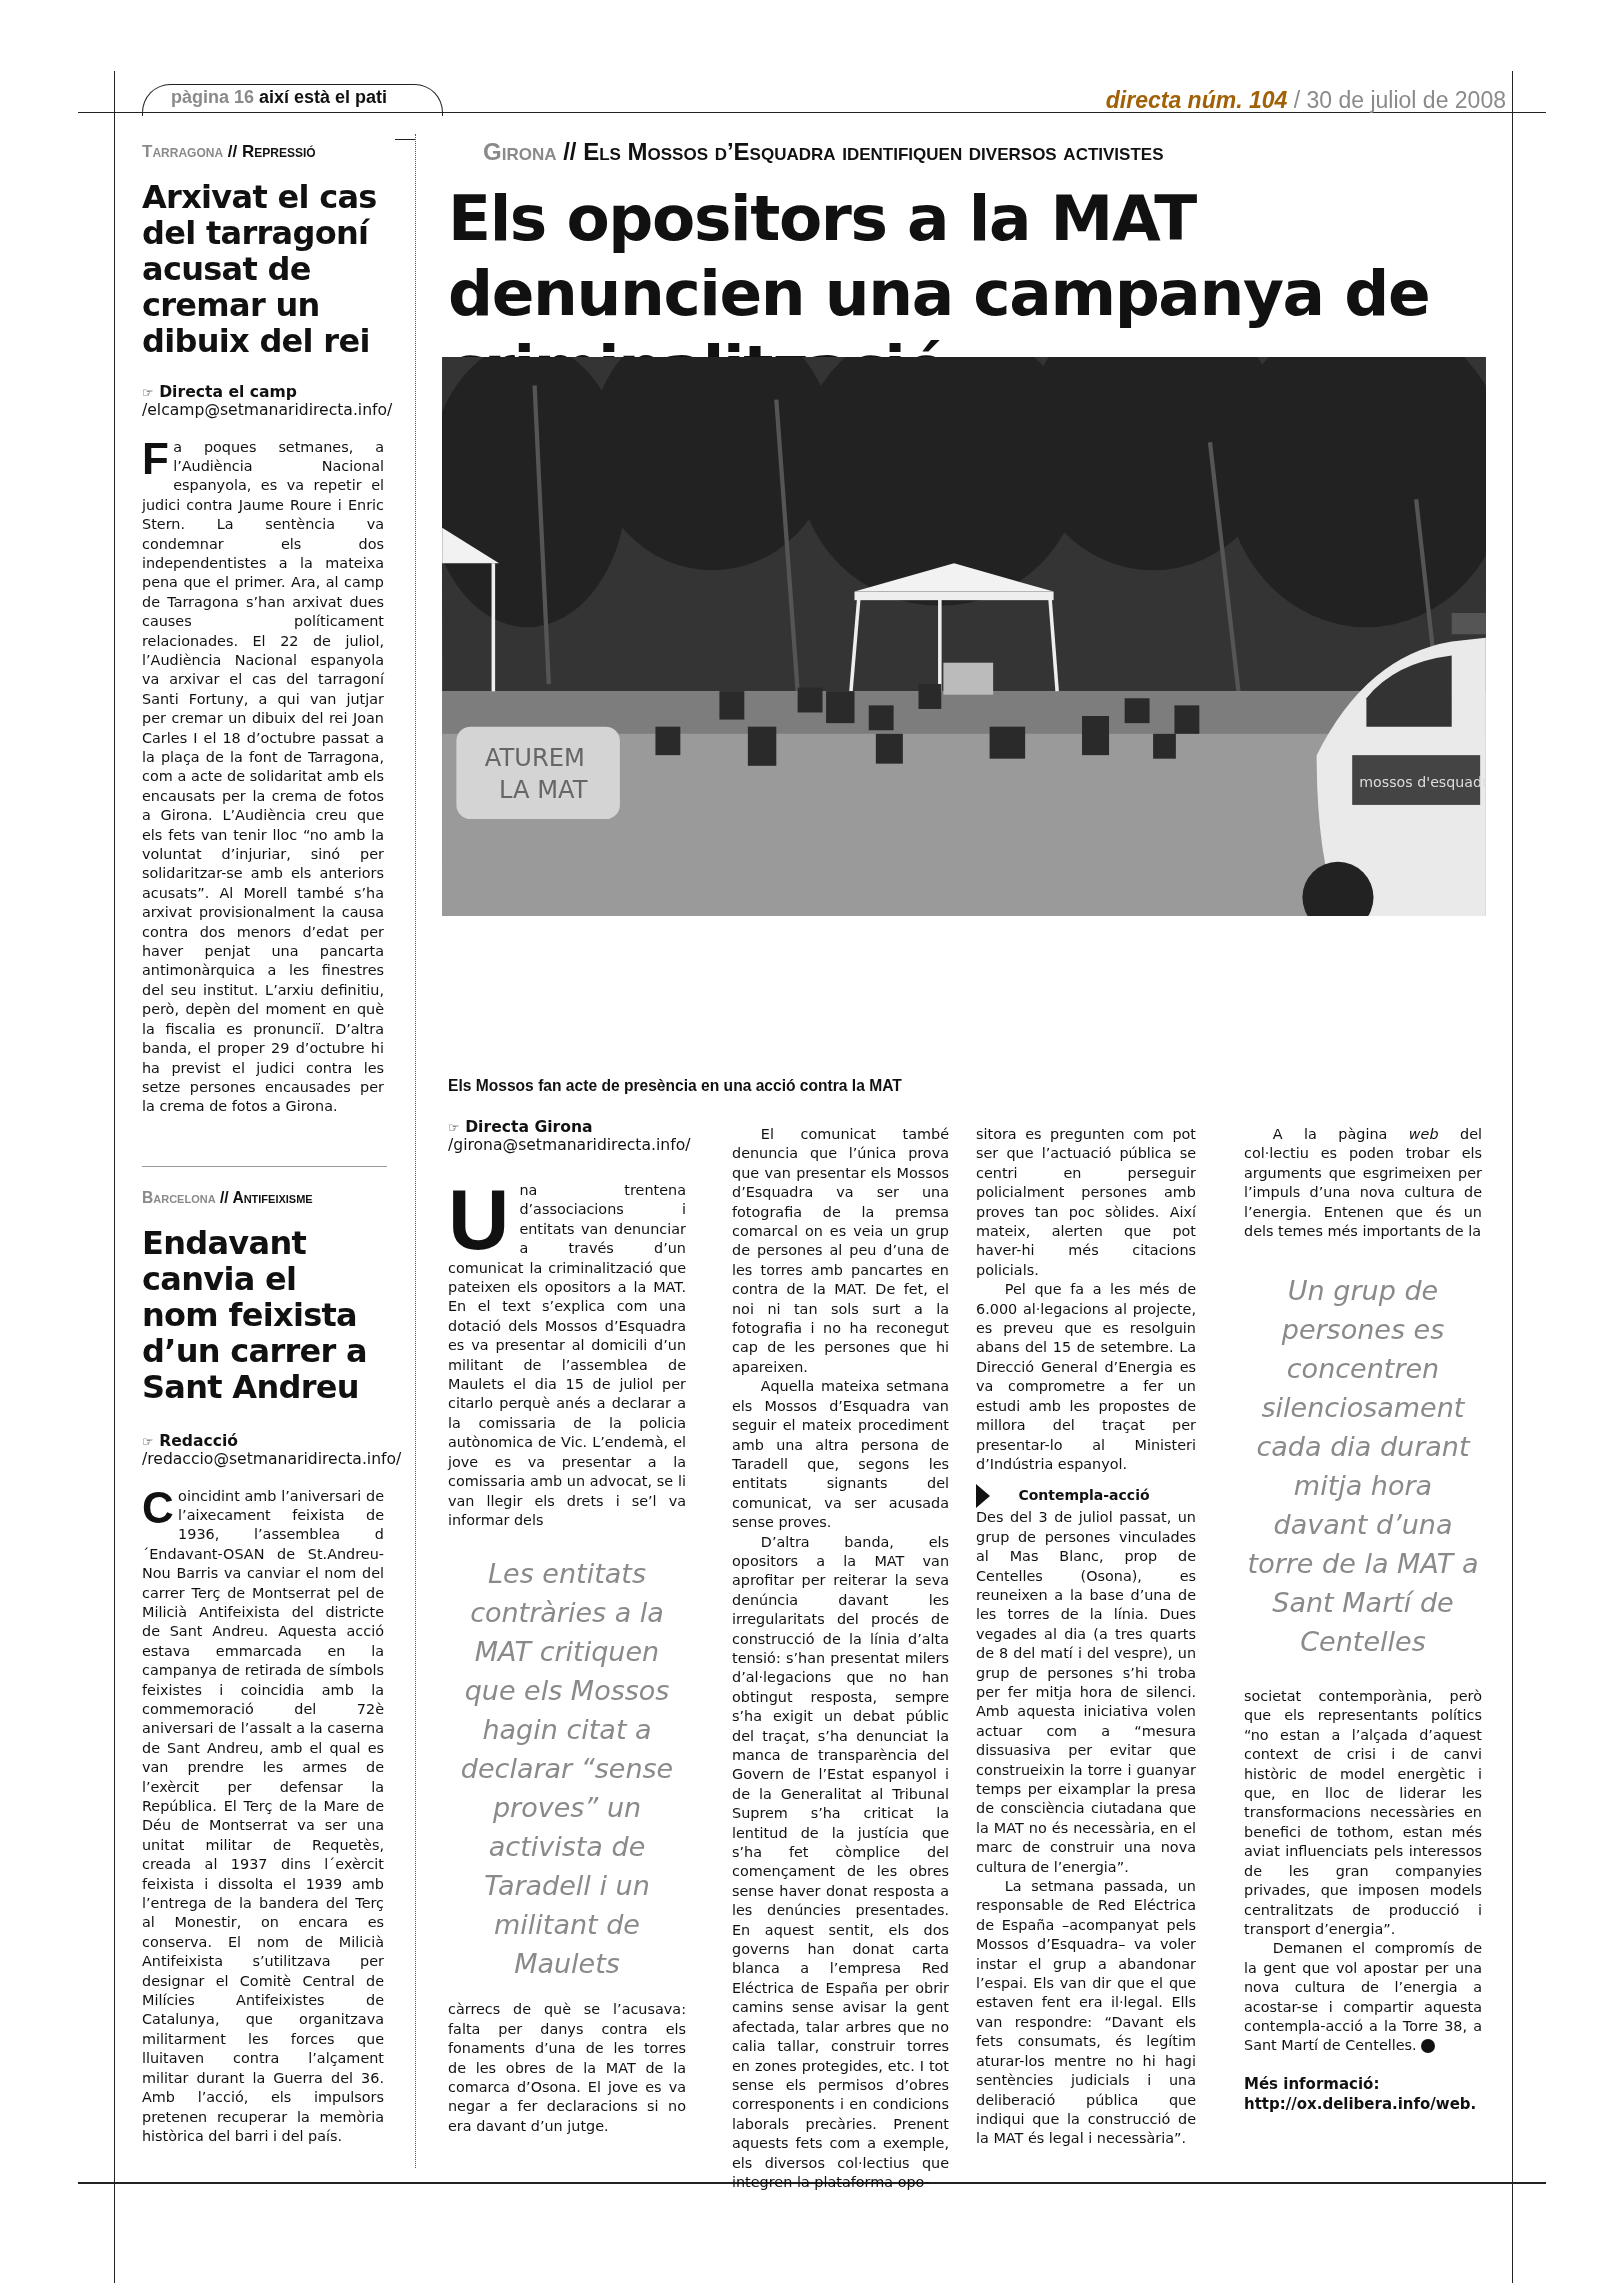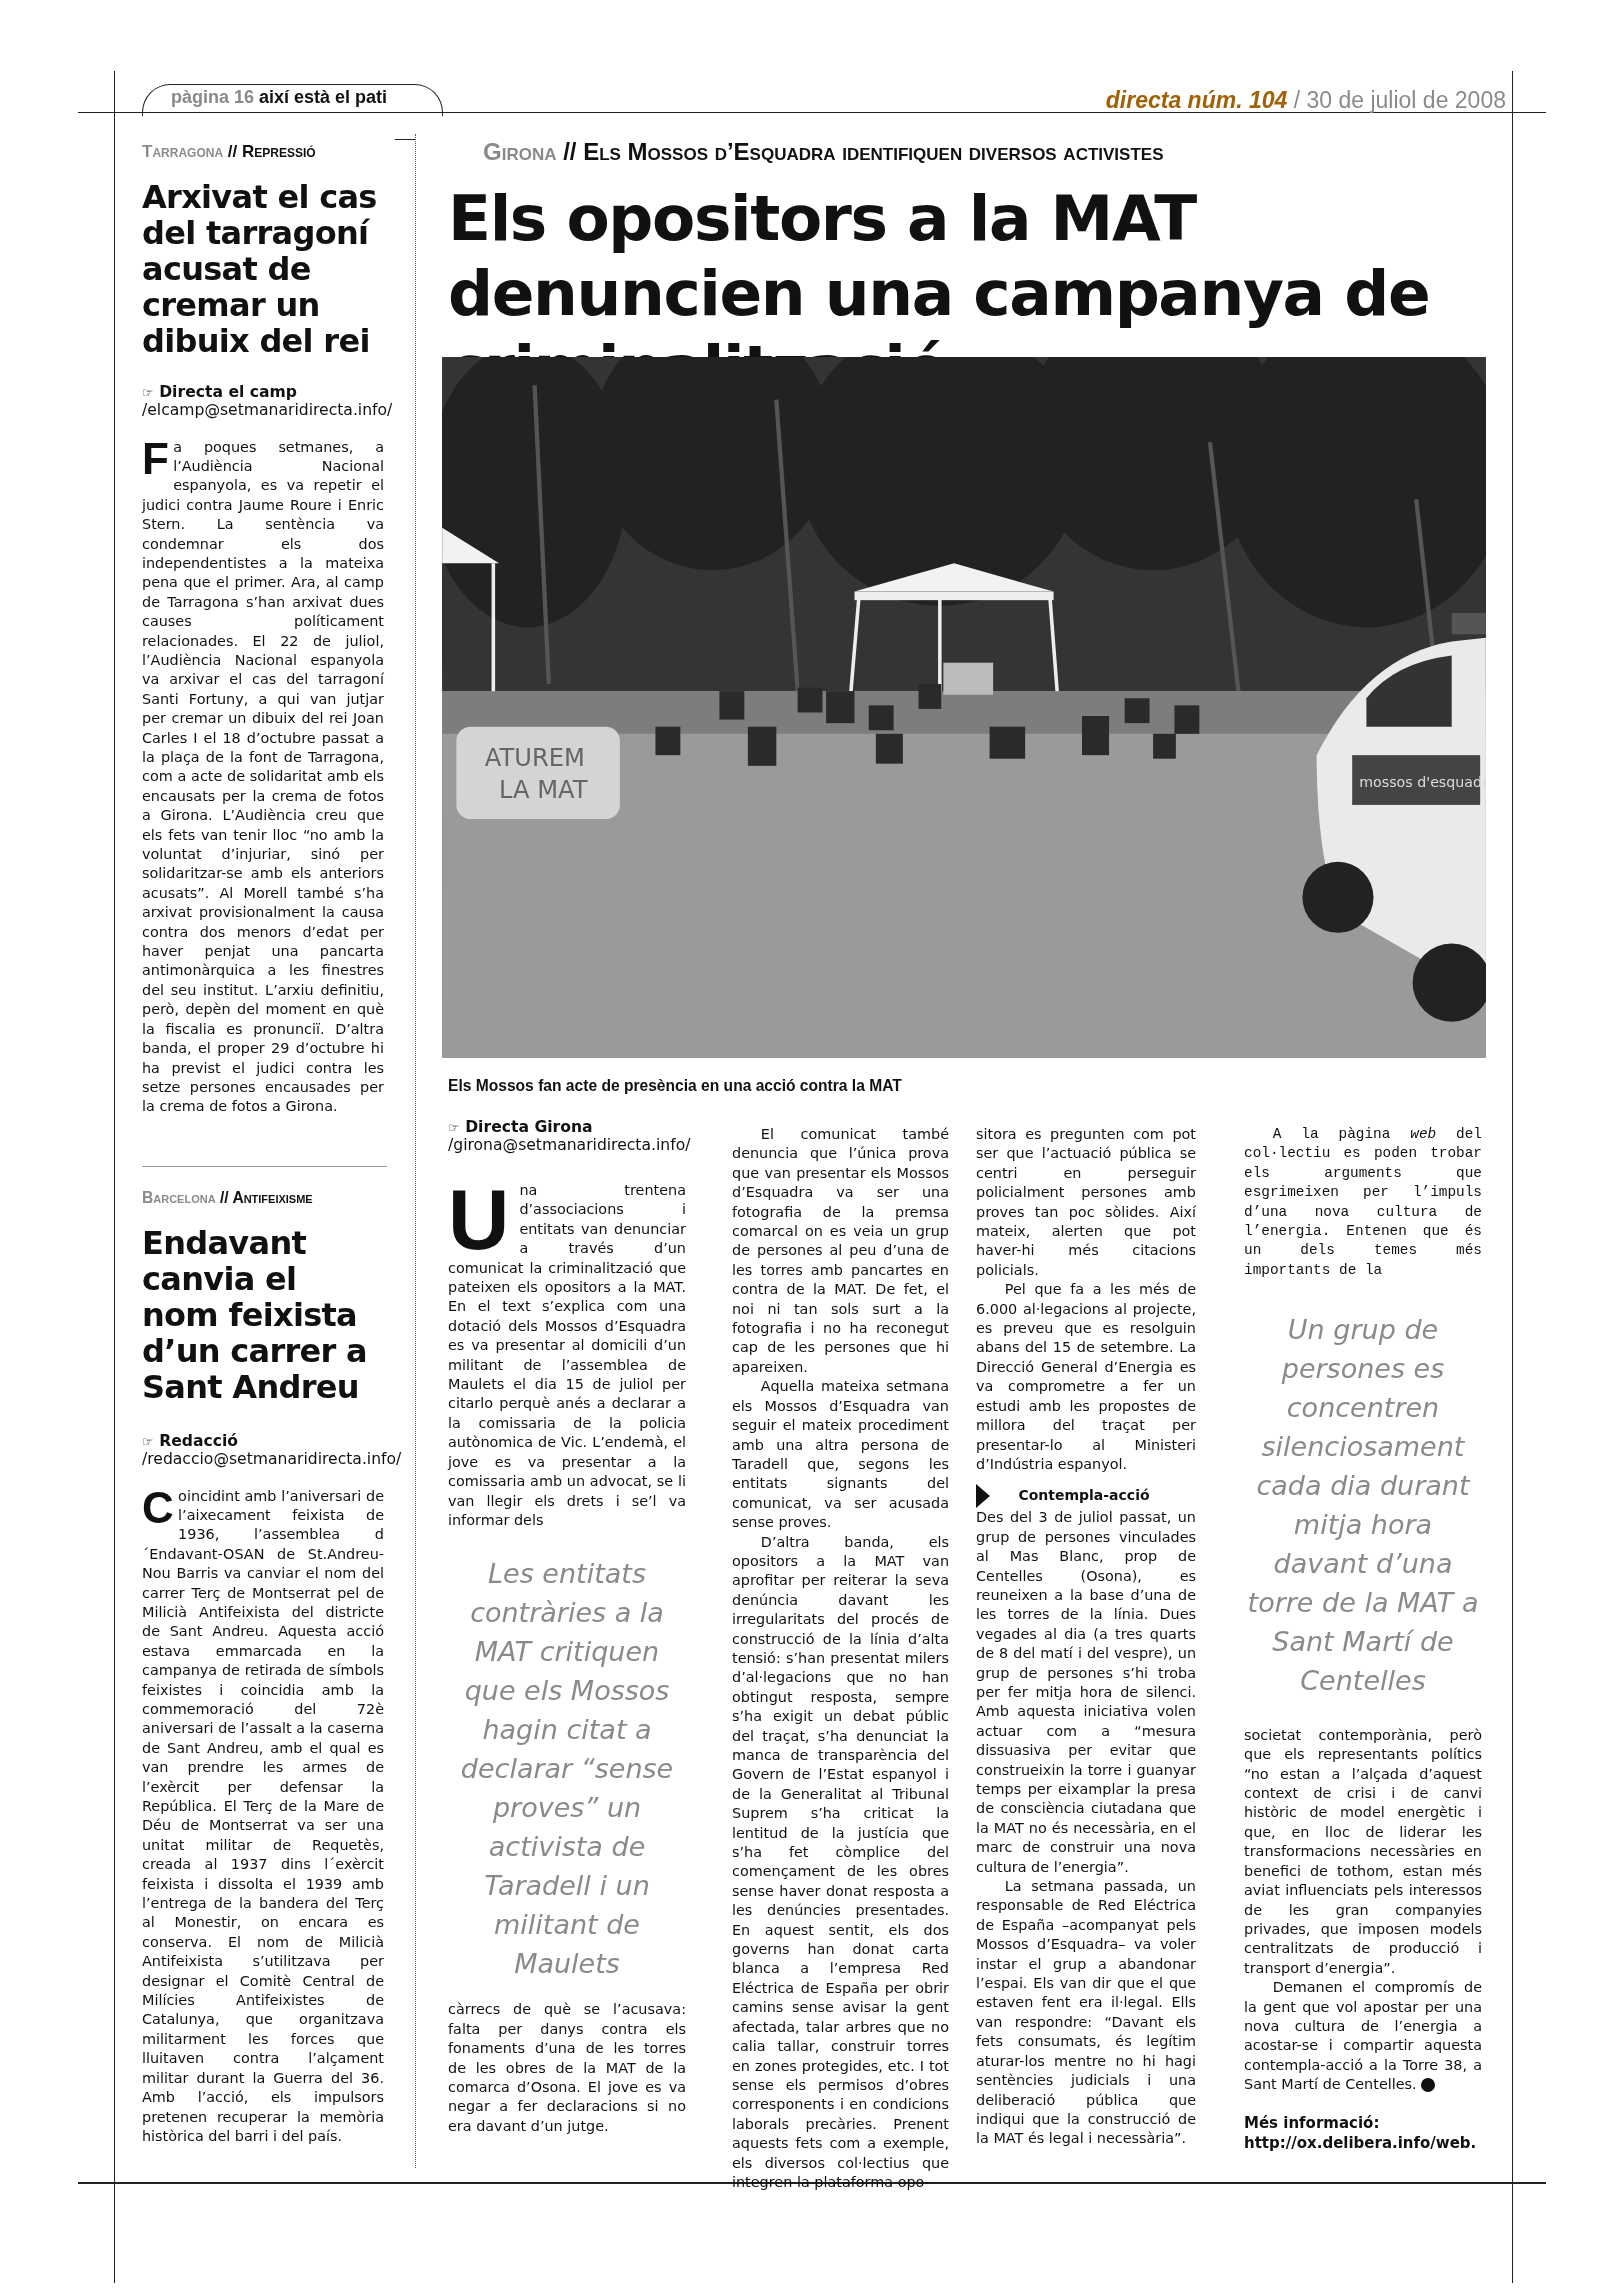--- a/index.html
+++ b/index.html
@@ -25,21 +25,21 @@
   .byline-name { font-weight:bold; font-size:15.6px; margin-top:0; }
   .byline-mail { font-size:15.6px; }
   .body-text { font-family:"DejaVu Sans", sans-serif; font-size:14.4px; line-height:19.4px; text-align:justify; hyphens:auto; }
   .body-text p { margin:0; }
   .body-text p.ind { text-indent:2em; }
   .dropcap { float:left; font-weight:bold; font-size:44px; line-height:38px; margin:2.8px 4.3px 0 0; font-family:"Liberation Sans", sans-serif; }
   .dropcap-big { float:left; font-weight:bold; font-size:85px; line-height:71px; margin:2.8px 10px 0 0; font-family:"Liberation Sans", sans-serif; }
   .dotted-sep { position:absolute; width:0; border-left:1.4px dotted #555; }
   
   .main-head { position:absolute; left:448px; top:181px; width:1052px; font-family:"DejaVu Sans", sans-serif; font-weight:bold; font-size:63px; line-height:75px; letter-spacing:-1.4px; }
-  .photo { position:absolute; left:442px; top:357px; width:1044px; height:701px; overflow:hidden;
+  .photo { position:absolute; left:442px; top:357px; width:1044px; height:559px; overflow:hidden;
      background:
       linear-gradient(180deg, #5a5a5a 0%, #3a3a3a 25%, #2b2b2b 42%, #6a6a6a 48%, #9a9a9a 55%, #8c8c8c 70%, #a4a4a4 100%); }
   .caption { position:absolute; left:448px; top:1077px; font-weight:bold; font-size:15.6px; font-family:"Liberation Sans", sans-serif; }
   .col { position:absolute; }
   .pull { font-family:"DejaVu Sans", sans-serif; font-style:italic; color:#8a8a8a; text-align:center; font-size:27px; line-height:39px; }
   .subhead { font-weight:bold; font-size:14px; }
   .tri { display:inline-block; width:0; height:0; border-top:12.8px solid transparent; border-bottom:12.8px solid transparent; border-left:14.2px solid #111; vertical-align:middle; margin-right:28.4px; }
   .more { font-weight:bold; font-size:15px; line-height:20px; }
   .icon-hand { font-size:12.8px; margin-right:5.7px; }
 </style>
@@ -200,21 +200,21 @@
   <p class="ind">Pel que fa a les més de 6.000 al·legacions al projecte, es preveu que es resolguin abans del 15 de setembre. La Direcció General d’Energia es va comprometre a fer un estudi amb les propostes de millora del traçat per presentar-lo al Ministeri d’Indústria espanyol.</p>
   <div style="height:10px;"></div>
   <div class="subhead">
     <span class="tri"></span><span>Contempla-acció</span>
   </div>
   <p>Des del 3 de juliol passat, un grup de persones vinculades al Mas Blanc, prop de Centelles (Osona), es reuneixen a la base d’una de les torres de la línia. Dues vegades al dia (a tres quarts de 8 del matí i del vespre), un grup de persones s’hi troba per fer mitja hora de silenci. Amb aquesta iniciativa volen actuar com a “mesura dissuasiva per evitar que construeixin la torre i guanyar temps per eixamplar la presa de consciència ciutadana que la MAT no és necessària, en el marc de construir una nova cultura de l’energia”.</p>
   <p class="ind">La setmana passada, un responsable de Red Eléctrica de España –acompanyat pels Mossos d’Esquadra– va voler instar el grup a abandonar l’espai. Els van dir que el que estaven fent era il·legal. Ells van respondre: “Davant els fets consumats, és legítim aturar-los mentre no hi hagi sentències judicials i una deliberació pública que indiqui que la construcció de la MAT és legal i necessària”.</p>
 </div>
 
 <div class="col" style="left:1244px; top:1125px; width:238px;">
-  <div class="body-text" style="text-indent:2em;font-family:Liberation Mono, monospace;">
+  <div class="body-text" style="text-indent:2em;">
     <span>A la pàgina </span><em>web</em><span> del col·lectiu es poden trobar els arguments que esgrimeixen per l’impuls d’una nova cultura de l’energia. Entenen que és un dels temes més importants de la</span>
   </div>
   <div class="pull" style="margin:30px 0 25.6px 0;">Un grup de persones es concentren silenciosament cada dia durant mitja hora davant d’una torre de la MAT a Sant Martí de Centelles</div>
   <div class="body-text">
     <p>societat contemporània, però que els representants polítics “no estan a l’alçada d’aquest context de crisi i de canvi històric de model energètic i que, en lloc de liderar les transformacions necessàries en benefici de tothom, estan més aviat influenciats pels interessos de les gran companyies privades, que imposen models centralitzats de producció i transport d’energia”.</p>
     <p class="ind"><span>Demanen el compromís de la gent que vol apostar per una nova cultura de l’energia a acostar-se i compartir aquesta contempla-acció a la Torre 38, a Sant Martí de Centelles.</span>
       <span style="display:inline-block; width:14.2px; height:14.2px; border-radius:50%; background:#111; color:#fff; font-size:9.2px; line-height:14.2px; text-align:center; font-weight:bold; vertical-align:middle;">d</span>
     </p>
   </div>
   <div style="height:18.5px;"></div>

